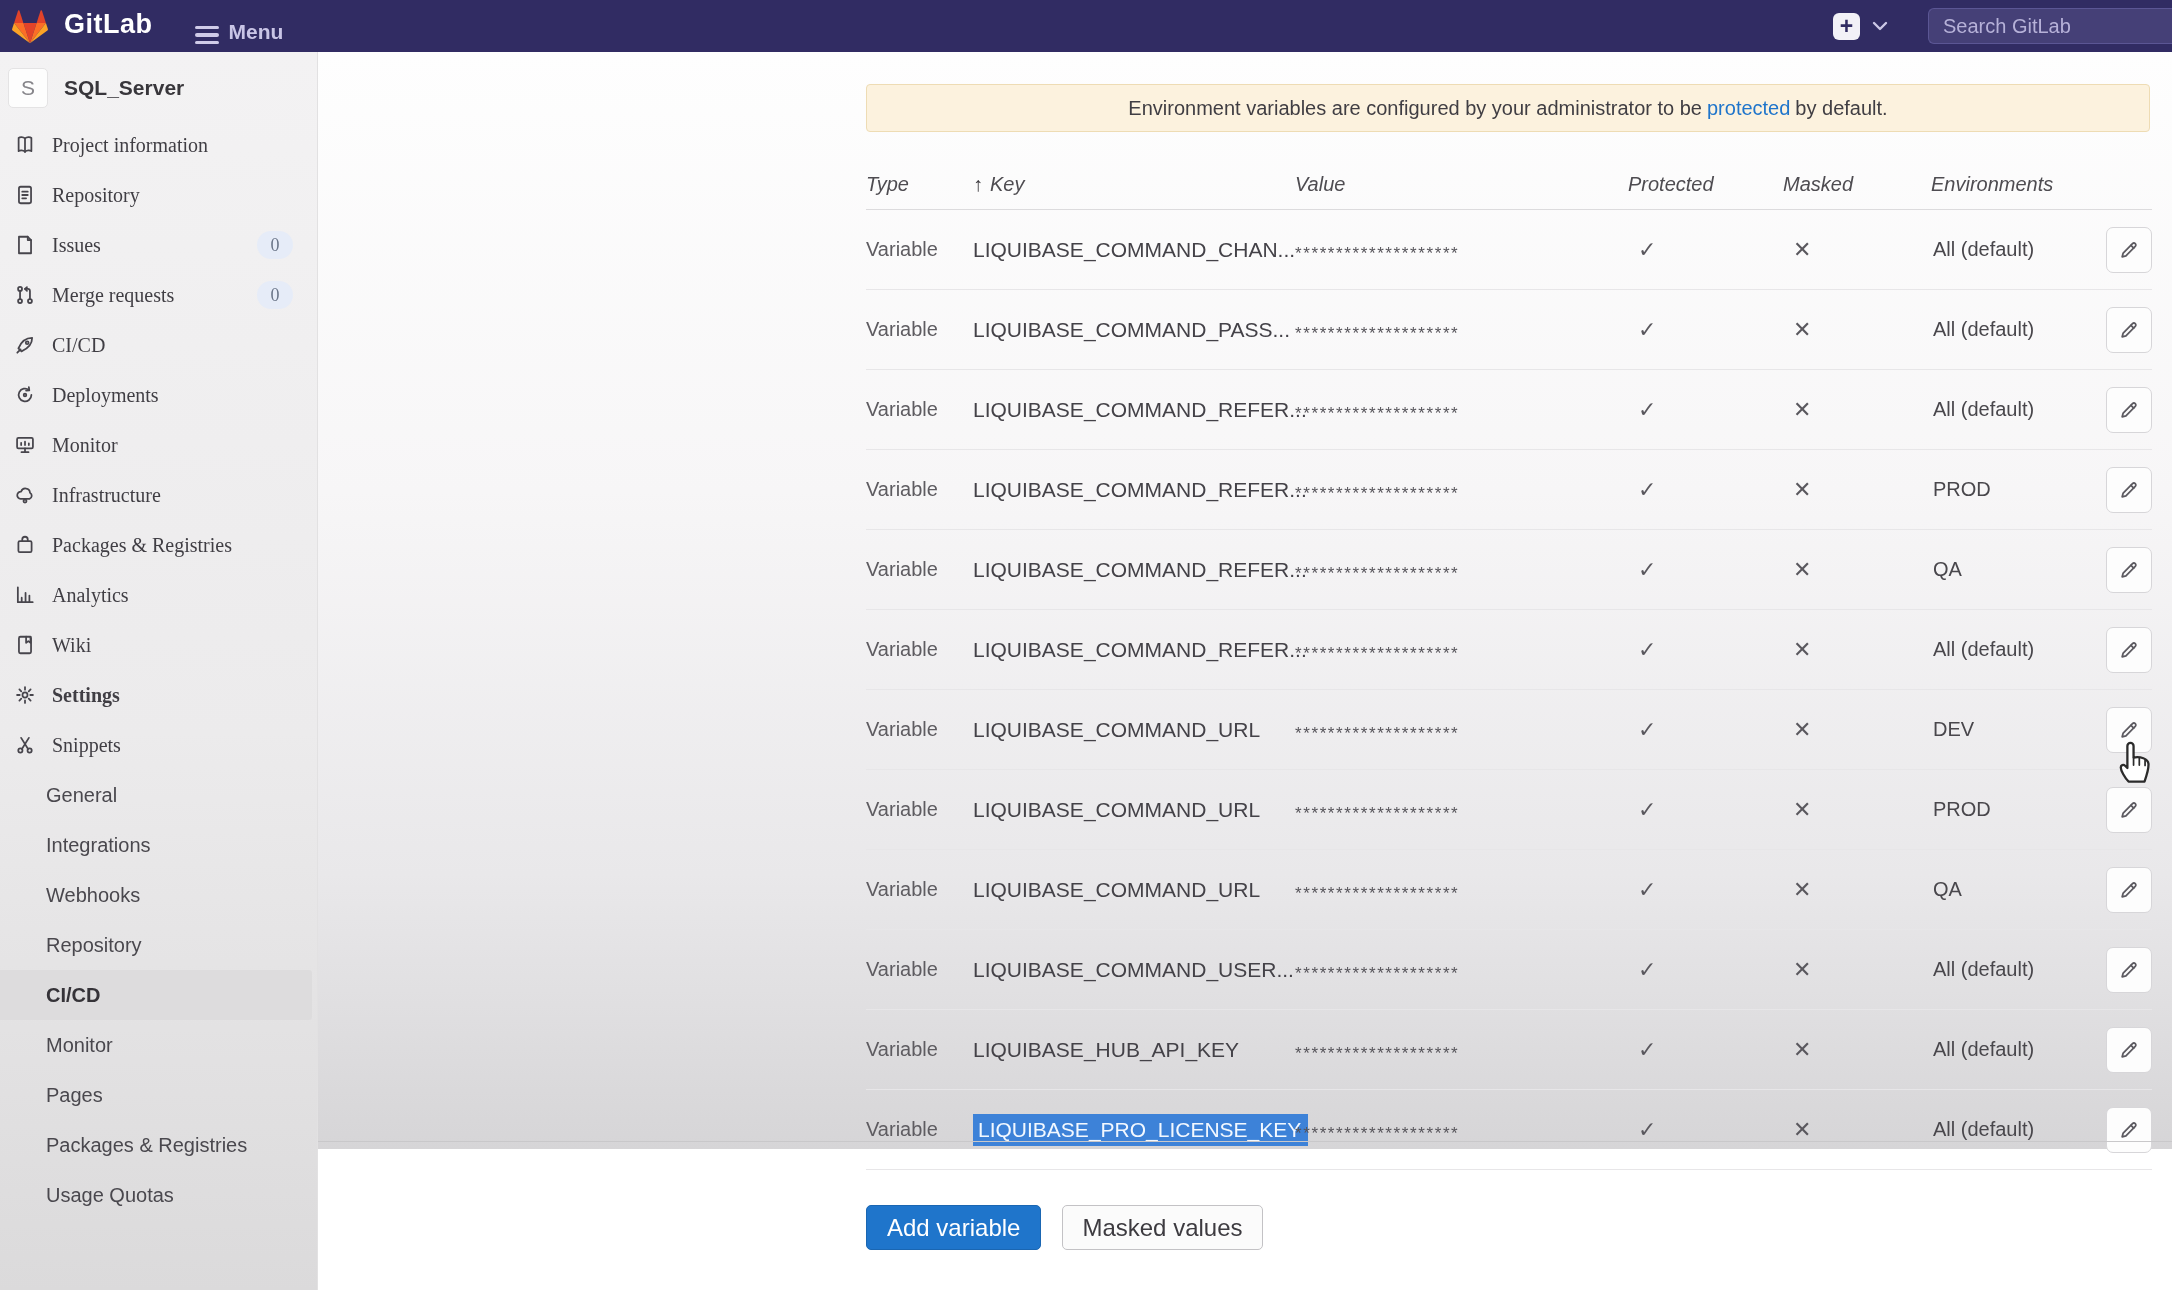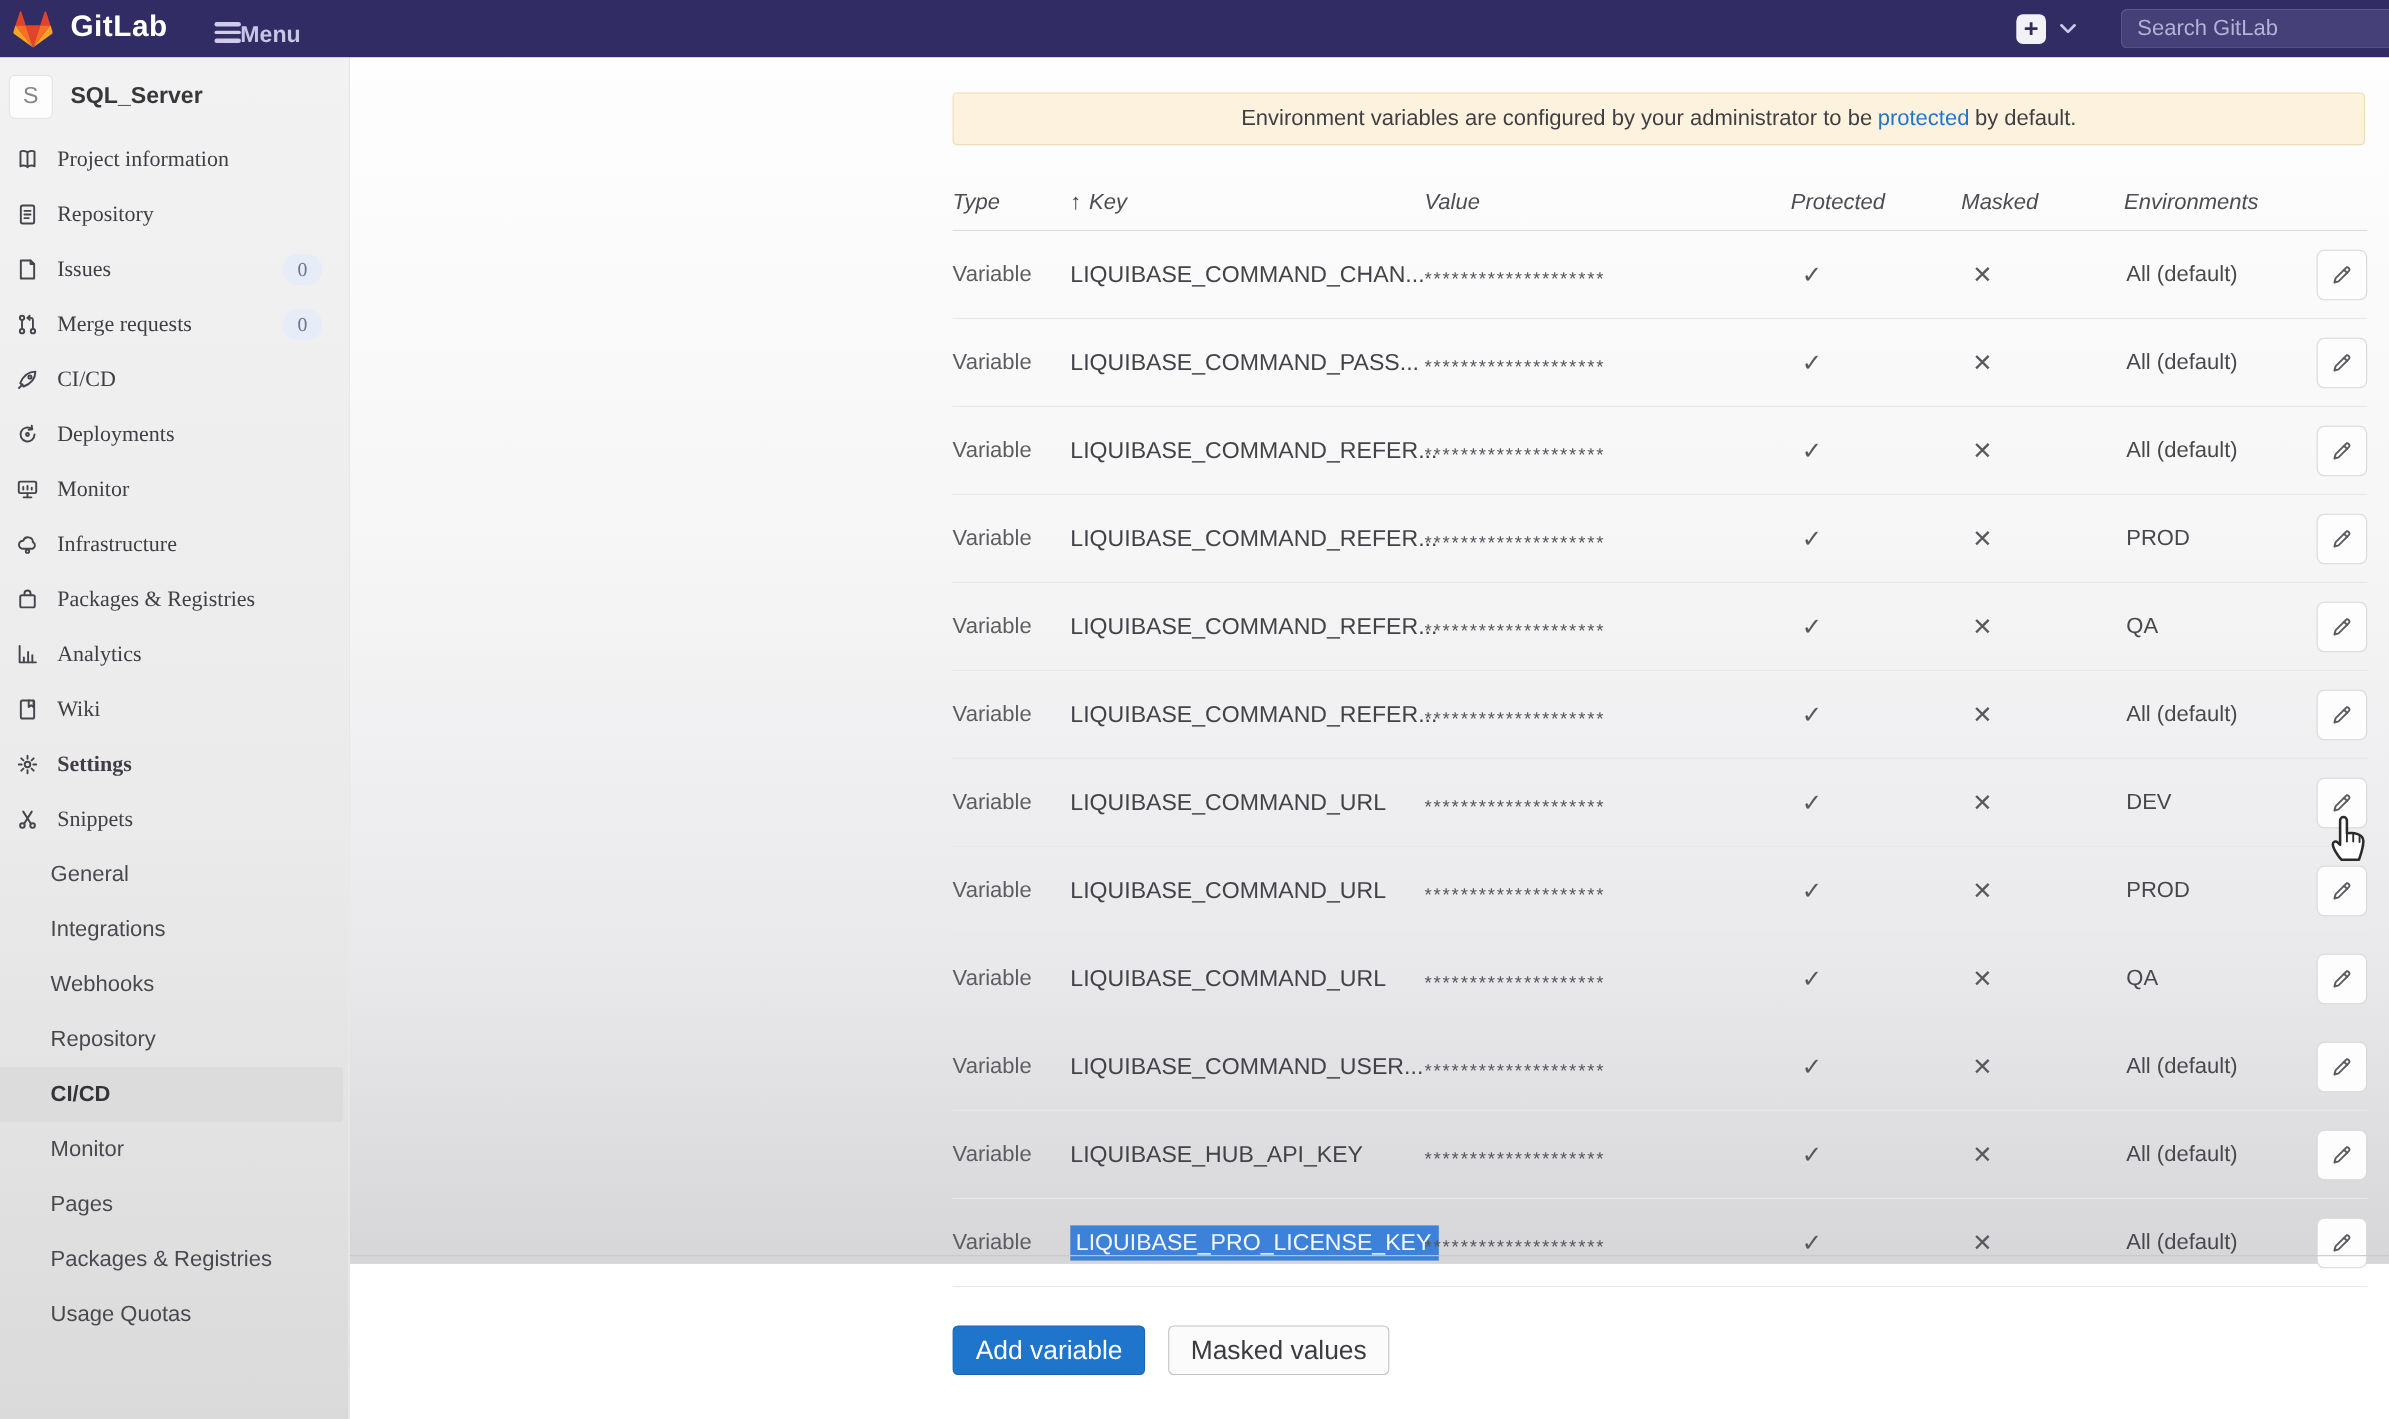--- a/index.html
+++ b/index.html
@@ -6,21 +6,21 @@
   html,body { width:2172px; height:1290px; overflow:hidden;
     font-family:"Liberation Sans","DejaVu Sans",sans-serif; }
   .app { position:relative; width:2172px; height:1290px; background:#fff; }
 
   
   .topbar { position:absolute; left:0; top:0; width:2172px; height:52px;
     background:#312c63; display:flex; align-items:center; z-index:30; }
   .topbar .logo-wrap { display:flex; margin-left:12px; }
   .logo-svg { width:36px; height:35px; }
   .wordmark { color:#fff; font-size:27px; font-weight:bold; margin-left:16px; letter-spacing:.5px; }
-  .menu-btn { display:flex; align-items:flex-start; margin-left:42px;
+  .menu-btn { display:flex; align-items:flex-end; gap:10px; margin-left:42px;
     color:#cfcbe8; cursor:pointer;margin-top:12px; }
   .menu-btn .bars { display:flex; flex-direction:column; gap:4px; }
   .menu-btn .bars i { display:block; width:24px; height:3.5px; background:#cfcbe8; border-radius:2px; }
   .menu-btn .mlabel { font-size:21px; font-weight:bold; color:#c9c5e6; }
   .top-right { margin-left:auto; display:flex; align-items:center; }
   .new-btn { width:27px; height:27px; background:#f2f1f7; border-radius:6px;
     display:flex; align-items:center; justify-content:center;
     color:#312c63; font-size:23px; font-weight:bold; line-height:1; cursor:pointer; }
   .top-chev { margin:0 0 0 12px; }
   .search-box { margin-left:40px; width:244px; height:36px; background:#454077;

